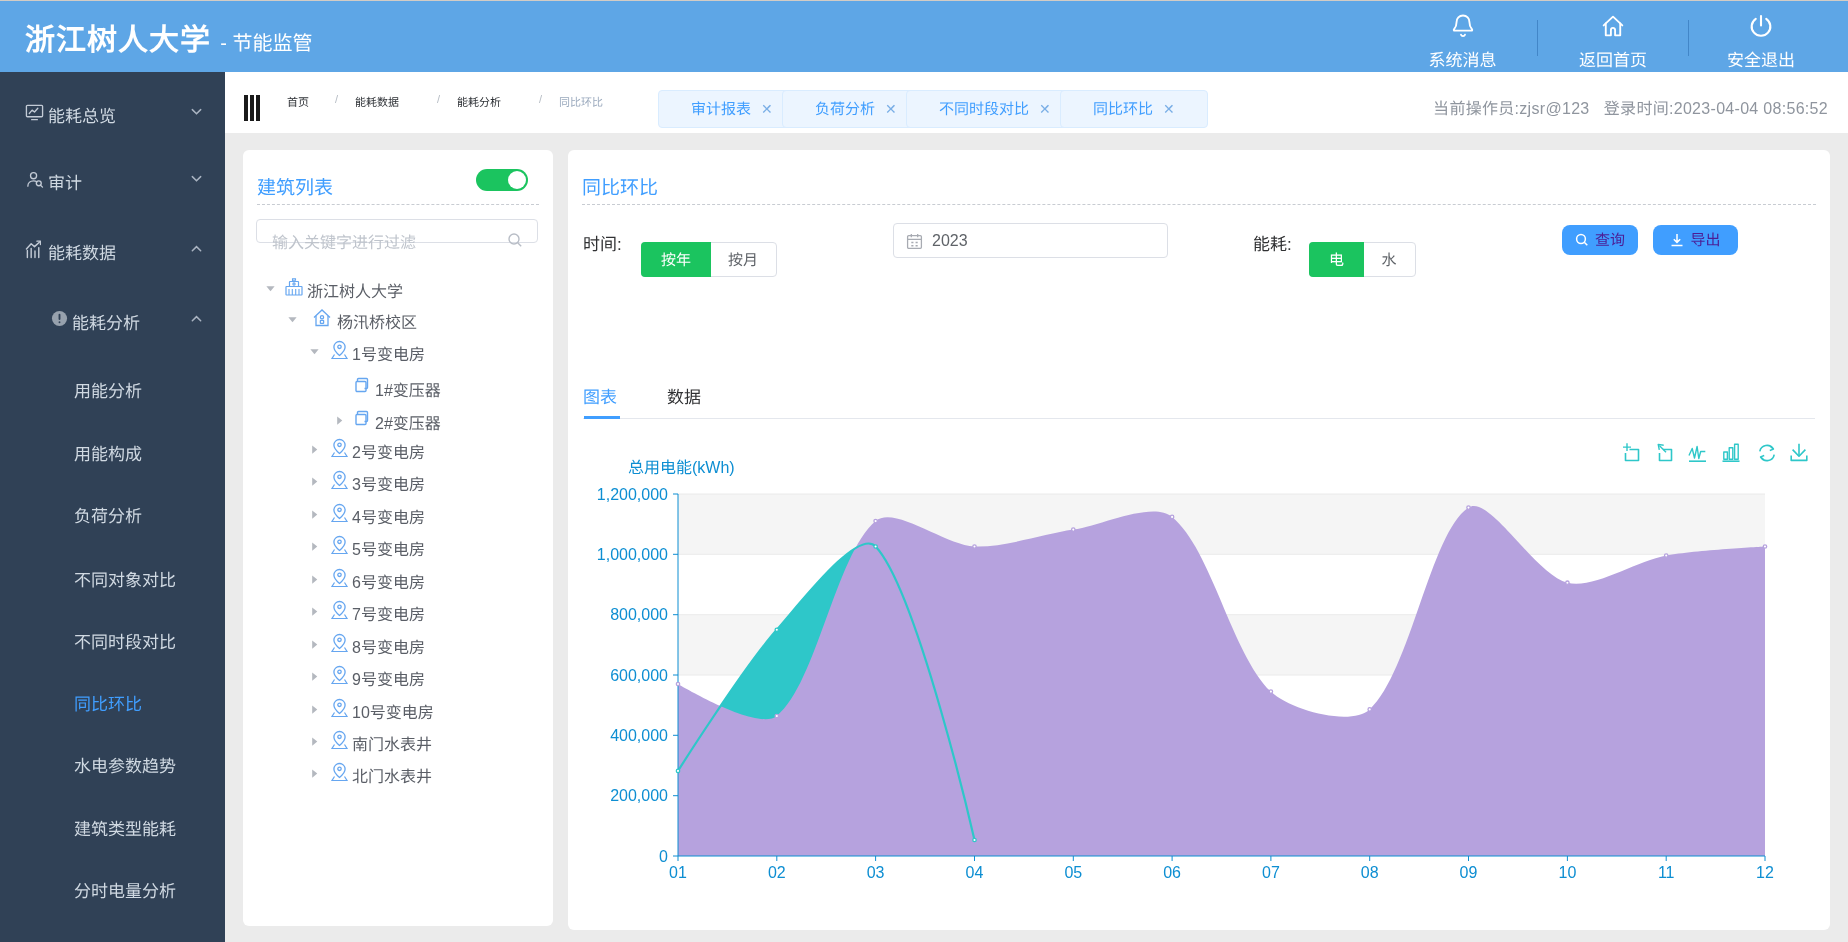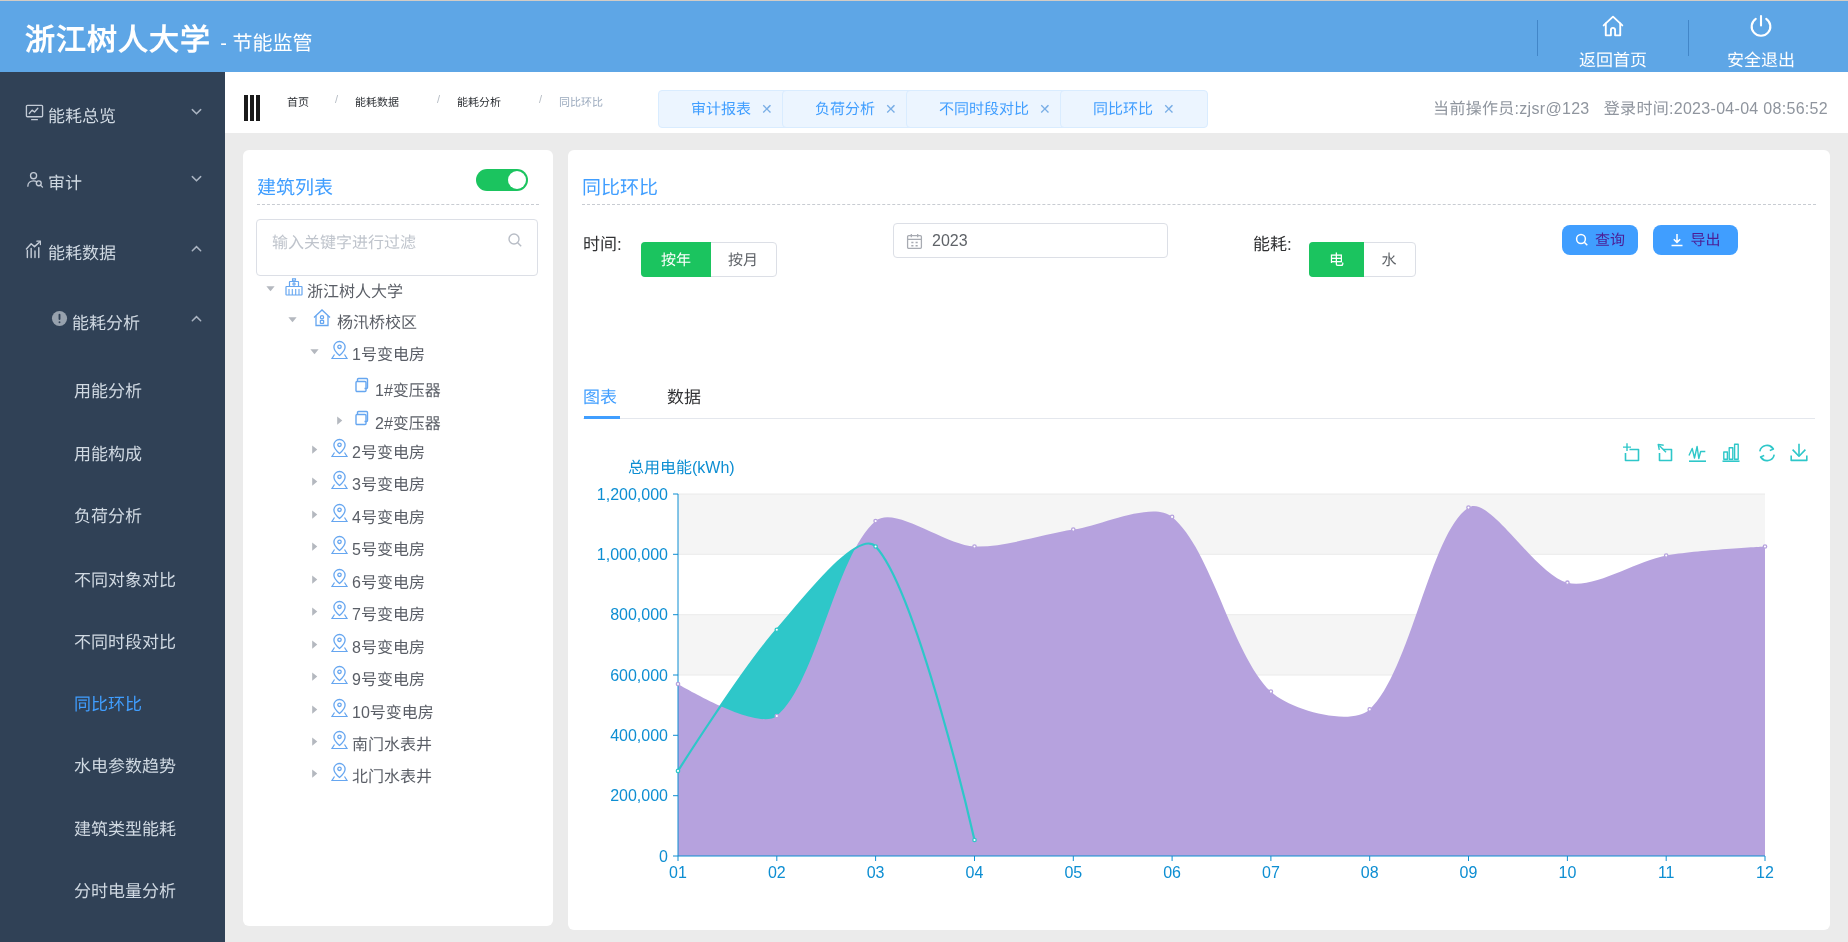--- a/index.html
+++ b/index.html
@@ -33,21 +33,21 @@
 .chip .x { color:#79aee6; margin-left:10px; font-size:14px; }
 #opinfo { position:absolute; right:20px; top:23px; font-size:16px; color:#8f959e; letter-spacing:0.3px; }
 
 #lpanel { position:absolute; left:243px; top:150px; width:310px; height:776px; background:#fff; border-radius:6px;padding-left:7px; }
 #rpanel { position:absolute; left:568px; top:150px; width:1262px; height:780px; background:#fff; border-radius:6px; }
 .ptitle { position:absolute; left:14px; top:22px; color:#409eff; font-size:19px; }
 .dashline { position:absolute; left:14px; right:14px; top:54px; border-top:1px dashed #c8ccd2; }
 
 #switch { position:absolute; left:233px; top:19px; width:52px; height:22px; background:#1bc45f; border-radius:11px; }
 #switch i { position:absolute; right:2px; top:2px; width:18px; height:18px; background:#fff; border-radius:50%; }
-#searchbox { position:absolute; left:13px; top:69px; width:282px; height:57px; border:1px solid #dcdfe6; border-radius:4px; }
+#searchbox { position:absolute; left:13px; top:69px; width:282px; height:24px; border:1px solid #dcdfe6; border-radius:4px; }
 #searchbox .ph { position:absolute; left:15px; top:9px; font-size:16px; color:#bfc4cc; }
 .tree-row { position:absolute; font-size:16px; color:#5a5e66; }
 .tree-row .car { position:absolute; top:5px; }
 .tree-row svg.ni { position:absolute; top:-1px; }
 .tree-row .tx { position:absolute; top:0; white-space:nowrap; }
 
 .flabel { position:absolute; top:10px; font-size:17px; color:#303133; }
 .toggle { position:absolute; top:0; height:35px; border:1px solid #dcdfe6; border-radius:4px; background:#fff;margin-top:19px; }
 .toggle .on { position:absolute; left:-1px; top:-1px; height:35px; background:#1bc45f; color:#fff; border-radius:4px 0 0 4px; text-align:center; font-size:15px; }
 .toggle .off { position:absolute; right:0; top:0; height:33px; color:#5f6368; text-align:center; font-size:15px; }
@@ -64,20 +64,27 @@
 .tab.active { color:#409eff; }
 #tabline { position:absolute; left:15px; right:15px; top:268px; border-top:1px solid #e4e7ed; }
 #tabul { position:absolute; left:16px; top:266px; width:36px; height:3px; background:#409eff; }
 </style>
 </head>
 <body>
 <div id="app">
   <div style="position:absolute;left:0;top:0;width:1848px;height:1px;background:#d3ccc5;z-index:5"></div>
   <div id="header">
     <div id="htitle">浙江树人大学 <span id="hsub">- 节能监管</span></div>
+    <div class="hbtn" style="left:1410px;width:105px">
+      <svg width="28" height="28" viewBox="0 0 24 24" fill="none" stroke="#fff" stroke-width="1.6" stroke-linecap="round" stroke-linejoin="round">
+          <path d="M12 3c-3.3 0-5.5 2.5-5.5 5.5 0 4-1.6 5.6-2.3 6.5-.3.4 0 1 .5 1h14.6c.5 0 .8-.6.5-1-.7-.9-2.3-2.5-2.3-6.5C17.5 5.5 15.3 3 12 3z"></path>
+          <path d="M10.3 19.5a1.8 1.8 0 0 0 3.4 0"></path>
+        </svg>
+      <div class="lbl">系统消息</div>
+    </div>
     <div class="hsep" style="left:1537px"></div>
     <div class="hbtn" style="left:1558px;width:110px">
       <svg width="28" height="28" viewBox="0 0 24 24" fill="none" stroke="#fff" stroke-width="1.6" stroke-linecap="round" stroke-linejoin="round">
           <path d="M4 11.5 12 4l8 7.5"></path>
           <path d="M5.8 9.8V20h4.4v-4.6a1.8 1.8 0 0 1 3.6 0V20h4.4V9.8"></path>
         </svg>
       <div class="lbl">返回首页</div>
     </div>
     <div class="hsep" style="left:1688px"></div>
     <div class="hbtn" style="left:1706px;width:110px">

